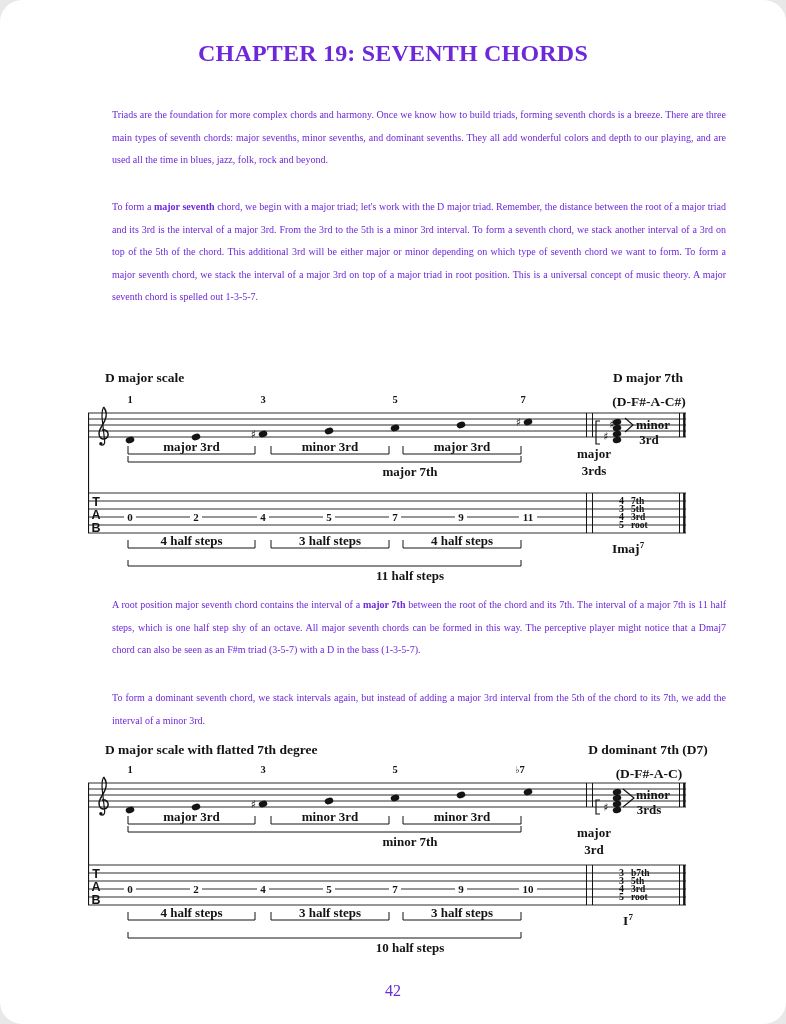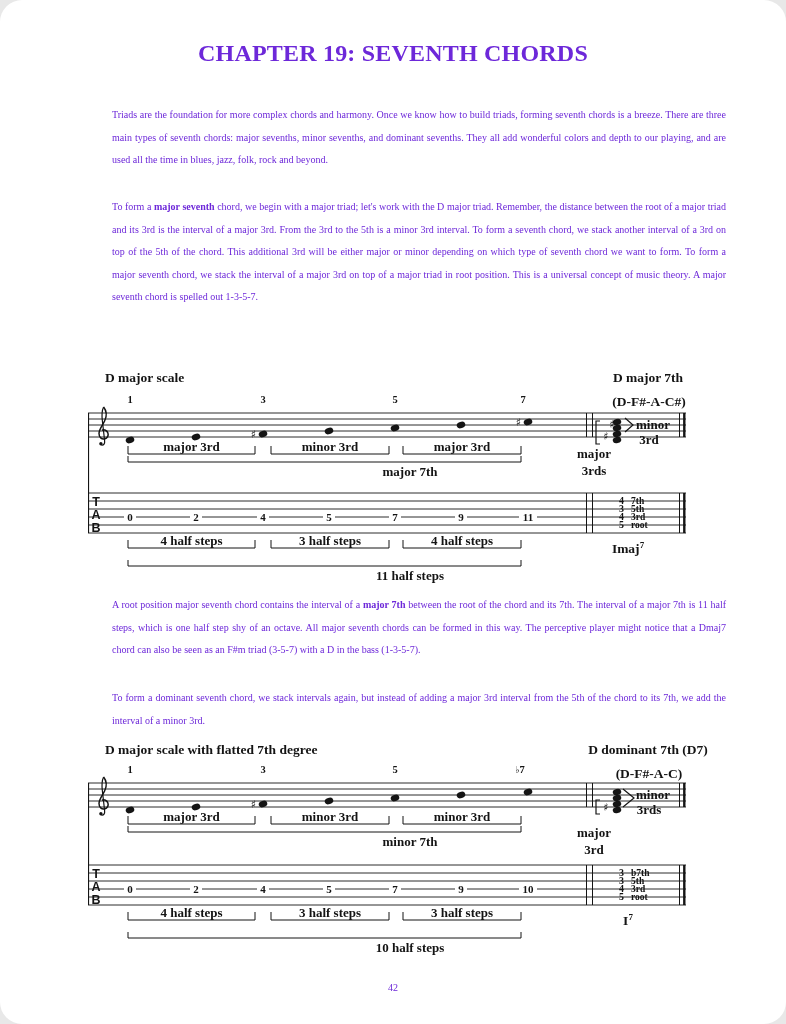--- a/index.html
+++ b/index.html
@@ -10,21 +10,21 @@
   .body-par{position:absolute;left:100px;width:614px;margin:12px;
             font-size:10px;line-height:22.6px;text-align:justify;text-justify:inter-word;}
   #p1{top:92px;}
   #p2{top:184px;}
   #p3{top:582px;}
   #p4{top:675px;}
   .figure{position:absolute;left:88px;width:620px;height:215px;}
   #fig1{top:368px;}
   #fig2{top:740px;}
   .page-number{position:absolute;top:982px;left:0;width:786px;text-align:center;
-               font-size:10px;}
+               font-size:16px;}
   svg text{font-family:"Liberation Serif",serif;font-weight:600;fill:#141414;}
   svg .mus{font-family:"DejaVu Sans",sans-serif;}
   svg .tabletter{font-family:"Liberation Sans",sans-serif;font-weight:bold;}
 </style>
 </head>
 <body>
 
 <div class="page">
   <h1 class="title">CHAPTER 19: SEVENTH CHORDS</h1>
 

